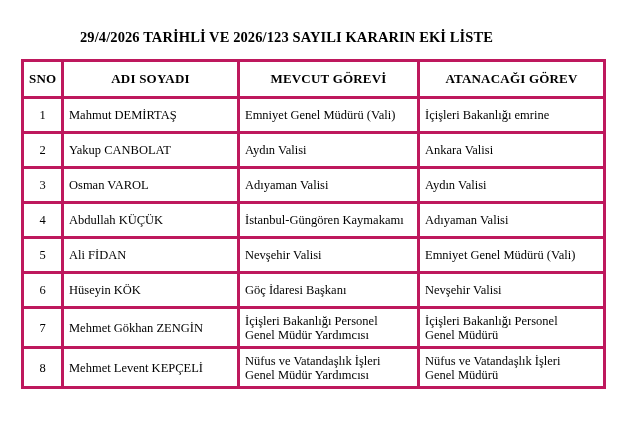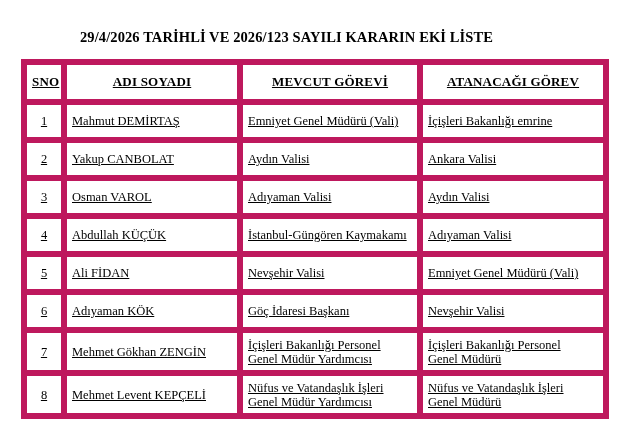--- a/index.html
+++ b/index.html
@@ -37,26 +37,25 @@
     left: 21px;
     width: 582px;
   }
   table.list {
     border-collapse: collapse;
     table-layout: fixed;
     width: 582px;
   }
   table.list th,
   table.list td {
-    border: 6px solid #be185d;
+    border: 3px solid #be185d;
     vertical-align: middle;
     font-size: 12.5px;
     line-height: 1.12;
     padding: 3px 5px;
-    text-decoration: underline;
   }
   table.list thead th {
     text-align: center;
     font-weight: bold;
     font-size: 13px;
     height: 28px;
     letter-spacing: 0.2px;
   }
   col.c-sno { width: 40px; }
   col.c-name { width: 176px; }
@@ -153,21 +152,21 @@
           <td class="name">Ali FİDAN</td>
           <td class="role">
             <span class="cell-line">Nevşehir Valisi</span>
           </td>
           <td class="role">
             <span class="cell-line">Emniyet Genel Müdürü (Vali)</span>
           </td>
         </tr>
         <tr class="single">
           <td class="sno">6</td>
-          <td class="name">Adıyaman KÖK</td>
+          <td class="name">Hüseyin KÖK</td>
           <td class="role">
             <span class="cell-line">Göç İdaresi Başkanı</span>
           </td>
           <td class="role">
             <span class="cell-line">Nevşehir Valisi</span>
           </td>
         </tr>
         <tr class="double">
           <td class="sno">7</td>
           <td class="name">Mehmet Gökhan ZENGİN</td>

